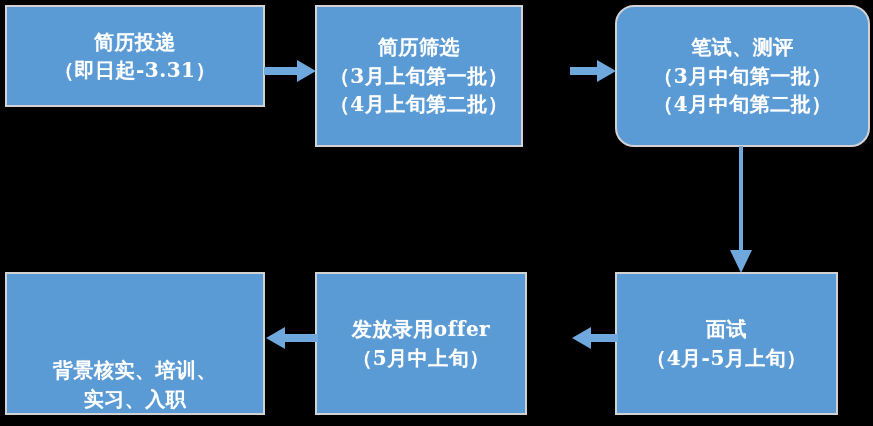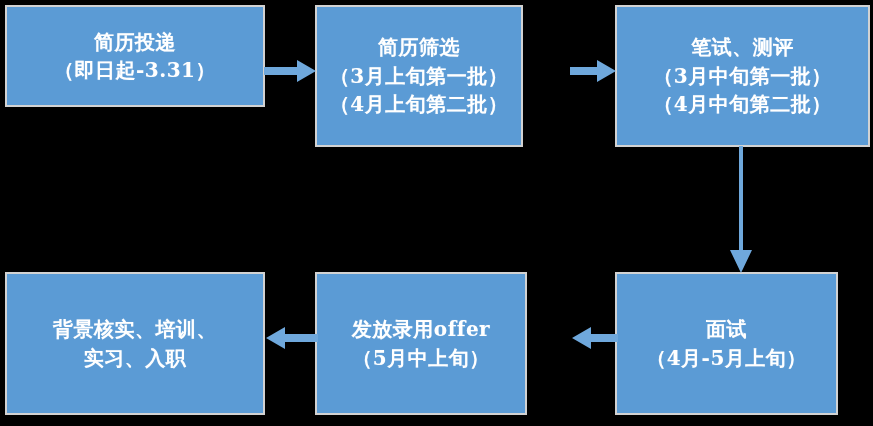--- a/index.html
+++ b/index.html
@@ -57,22 +57,22 @@
     font-weight: bold;
     line-height: 1.42;
     letter-spacing: 0.5px;
     white-space: pre-line;
     text-shadow: 0 0 1px rgba(255,255,255,0.35);
   }
 
   
   #node-0 { left: 5px;   top: 5px;   width: 260px; height: 102px; }
   #node-1 { left: 315px; top: 5px;   width: 208px; height: 142px; }
-  #node-2 { left: 615px; top: 5px;   width: 255px; height: 142px; }
-  #node-3 { left: 5px;   top: 272px; width: 260px; height: 143px; }
+  #node-2 { left: 615px; top: 5px;   width: 255px; height: 142px; border-radius: 19px; }
+  #node-3 { left: 5px;   top: 272px; width: 260px; height: 143px; align-items: flex-end; }
   #node-4 { left: 315px; top: 272px; width: 212px; height: 143px; }
   #node-5 { left: 615px; top: 272px; width: 223px; height: 143px; }
 
   
   .conn { position: absolute; }
   .conn svg { display: block; overflow: visible; }
 
   #conn-0 { left: 264px; top: 58px;  width: 54px; height: 26px; }
   #conn-1 { left: 570px; top: 58px;  width: 48px; height: 26px; }
   #conn-2 { left: 728px; top: 146px; width: 26px; height: 128px; }

